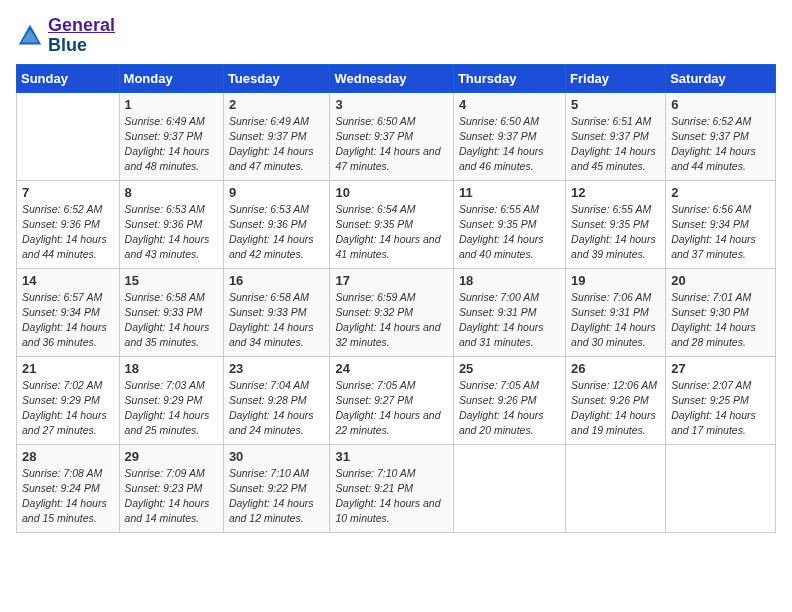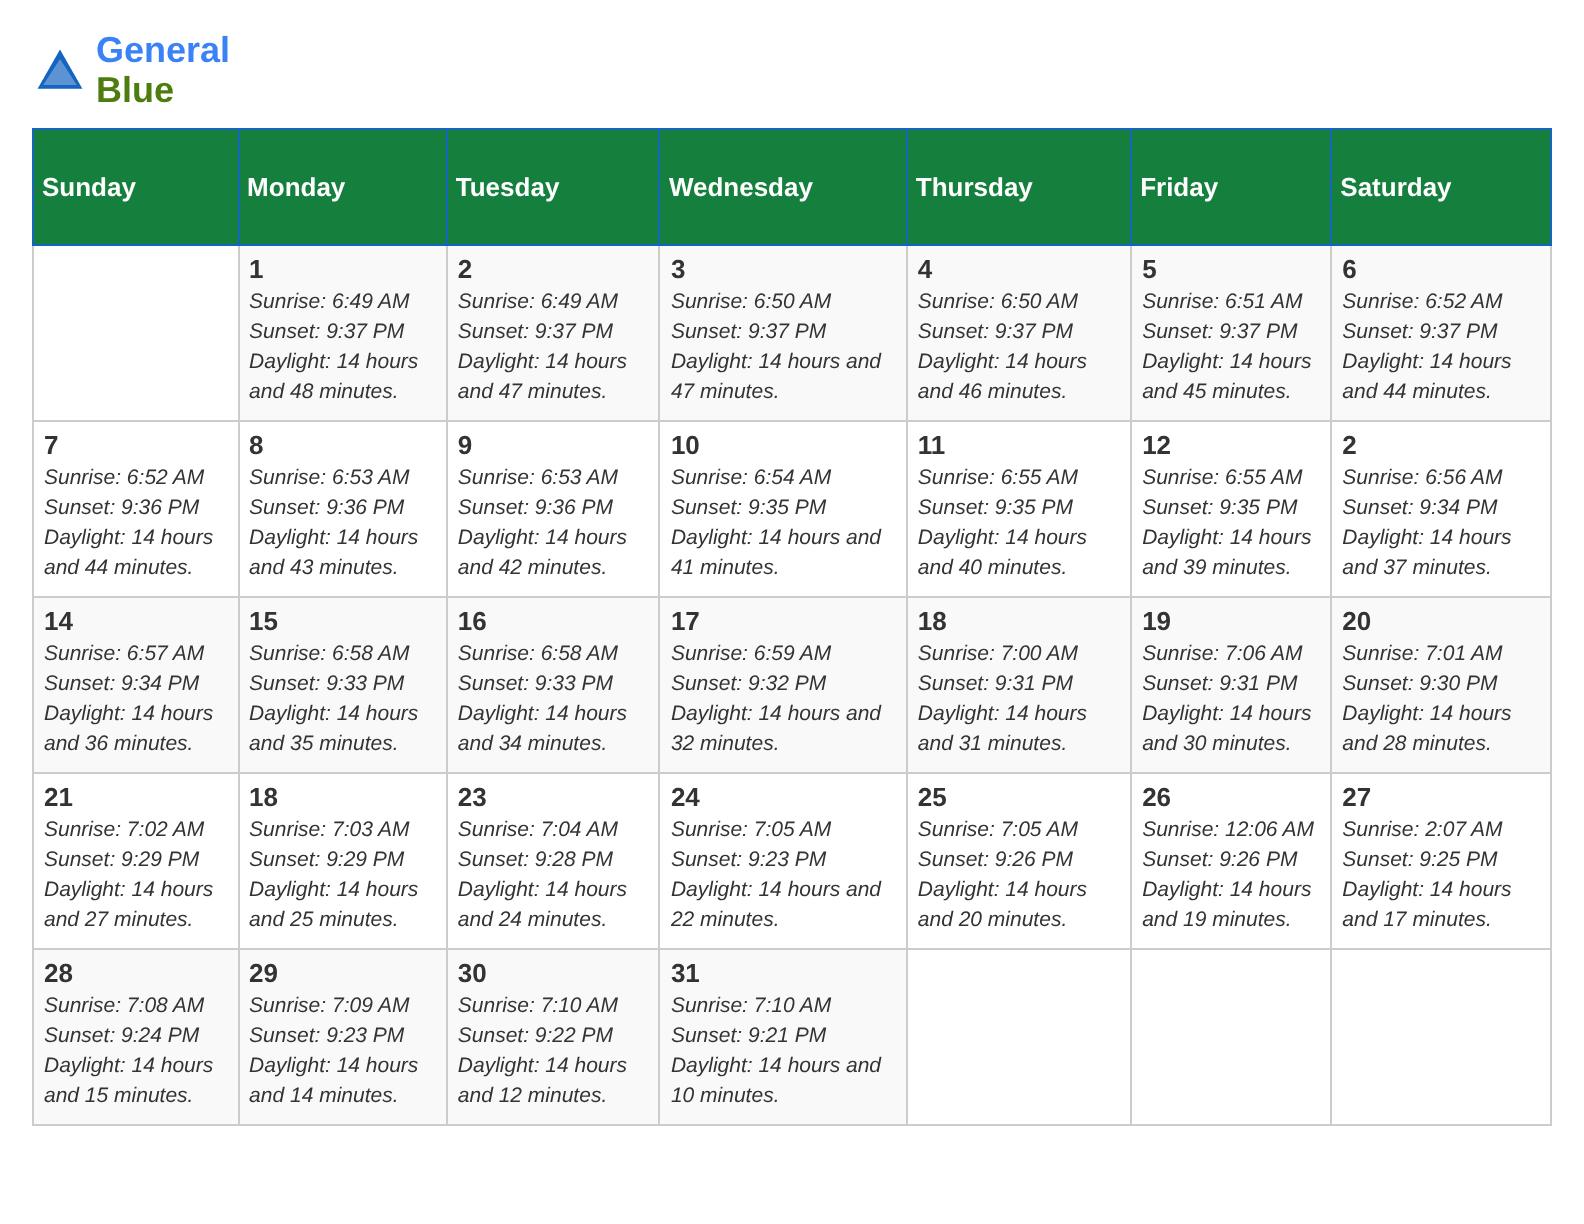--- a/index.html
+++ b/index.html
@@ -20,21 +20,21 @@
       display: flex;
       align-items: center;
       gap: 4px;
     }
     .logo-text {
       font-size: 18px;
       font-weight: bold;
       color: #1a1a2e;
       line-height: 1.1;
     }
-    .logo-blue { color: #4d7c0f; }
+    .logo-blue { color: #0c4a6e; }
     .logo-icon {
       width: 28px;
       height: 28px;
     }
     .title-area { text-align: right; }
     .month-title {
       font-size: 36px;
       font-weight: bold;
       color: #1a1a2e;
       line-height: 1.1;
@@ -42,23 +42,23 @@
     .location {
       font-size: 14px;
       color: #444;
     }
     table {
       width: 100%;
       border-collapse: collapse;
       font-size: 11px;
     }
     thead tr th {
-      background: #15803d;
+      background: #1d4ed8;
       color: #fff;
-      padding: 21px 4px;
+      padding: 6px 4px;
       text-align: left;
       font-size: 13px;
       border: 1px solid #1565c0;
     }
     tbody tr td {
       border: 1px solid #ccc;
       padding: 4px 5px;
       vertical-align: top;
       color: #333;
       min-height: 80px;
@@ -88,21 +88,21 @@
 <body>
 
 <div class="header">
   <div class="logo">
     <svg class="logo-icon" viewBox="0 0 30 30">
       <polygon points="15,3 27,24 3,24" fill="#1565c0"></polygon>
       <polygon points="15,8 24,22 6,22" fill="#fff" opacity="0.3"></polygon>
     </svg>
     <div>
       <div class="logo-text">
-        <span style="color:#3b82f6;">General</span>
+        <span style="color:#4c1d95;text-decoration:underline;">General</span>
       </div>
       <div class="logo-text">
         <span class="logo-blue">Blue</span>
       </div>
     </div>
   </div>
   <div class="title-area">
     <div class="month-title"></div>
     <div class="location"></div>
   </div>
@@ -286,21 +286,21 @@
         <td>
           <span class="day-num">23</span>
           <div class="day-info">Sunrise: 7:04 AM
 Sunset: 9:28 PM
 Daylight: 14 hours
 and 24 minutes.</div>
         </td>
         <td>
           <span class="day-num">24</span>
           <div class="day-info">Sunrise: 7:05 AM
-Sunset: 9:23 PM
+Sunset: 9:27 PM
 Daylight: 14 hours
 and 22 minutes.</div>
         </td>
         <td>
           <span class="day-num">25</span>
           <div class="day-info">Sunrise: 7:05 AM
 Sunset: 9:26 PM
 Daylight: 14 hours
 and 20 minutes.</div>
         </td>

